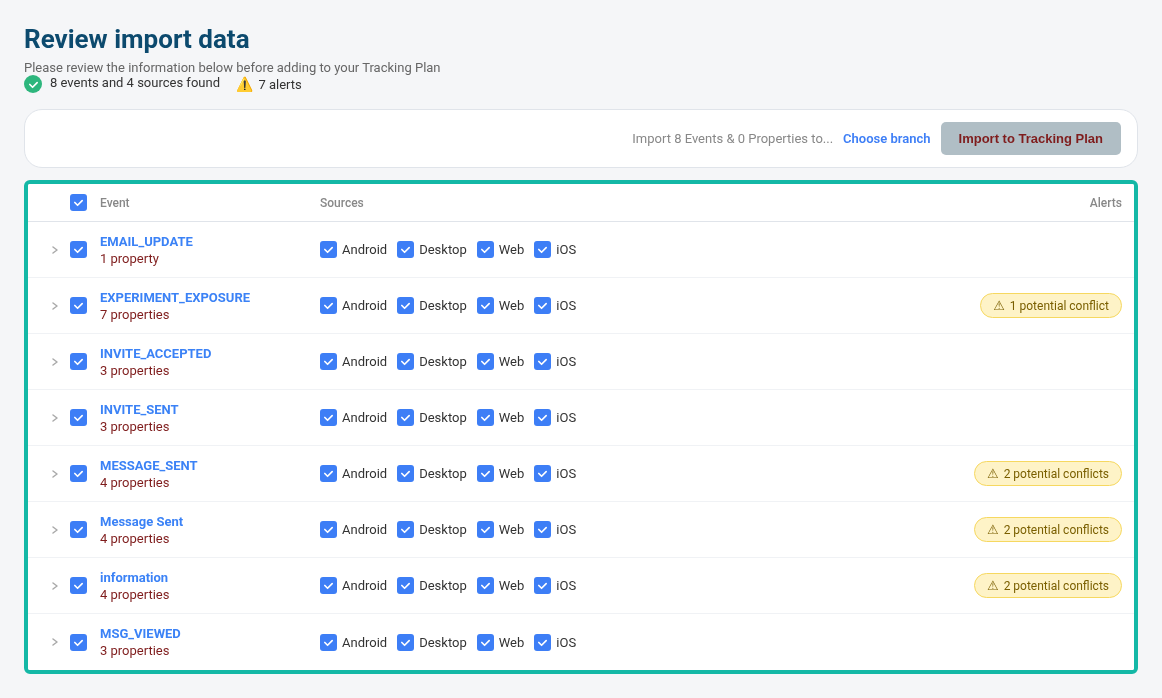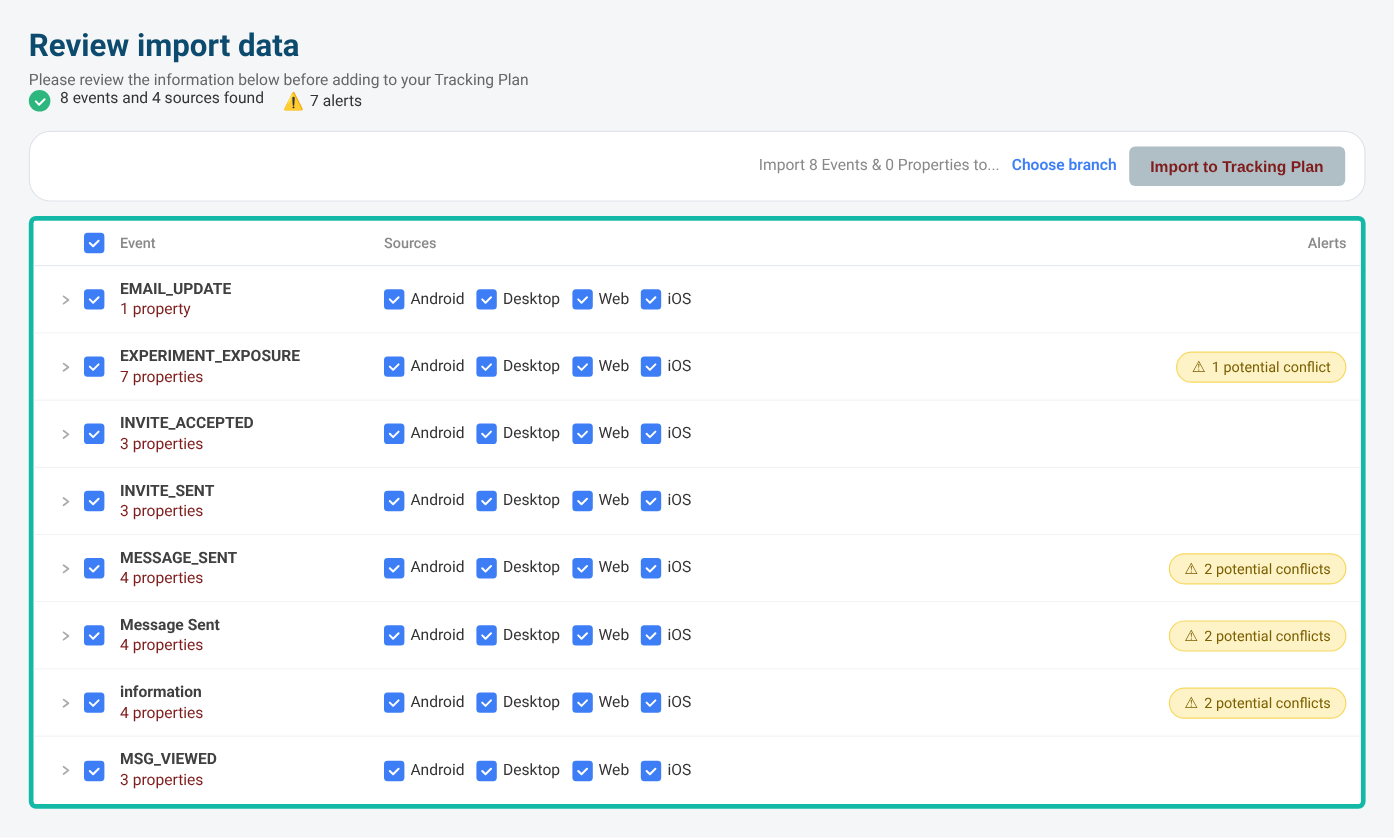--- a/index.html
+++ b/index.html
@@ -138,21 +138,21 @@
       display: flex;
       align-items: center;
       justify-content: center;
       flex-shrink: 0;
     }
     .checkbox-custom svg { width: 11px; height: 11px; }
     .event-cell {}
     .event-name {
       font-weight: 700;
       font-size: 13px;
-      color: #404040;
+      color: #3b82f6;
     }
     .event-props {
       font-size: 13px;
       color: #7f1d1d;
       margin-top: 2px;
     }
     .sources-cell {
       display: flex;
       align-items: center;
       gap: 10px;

